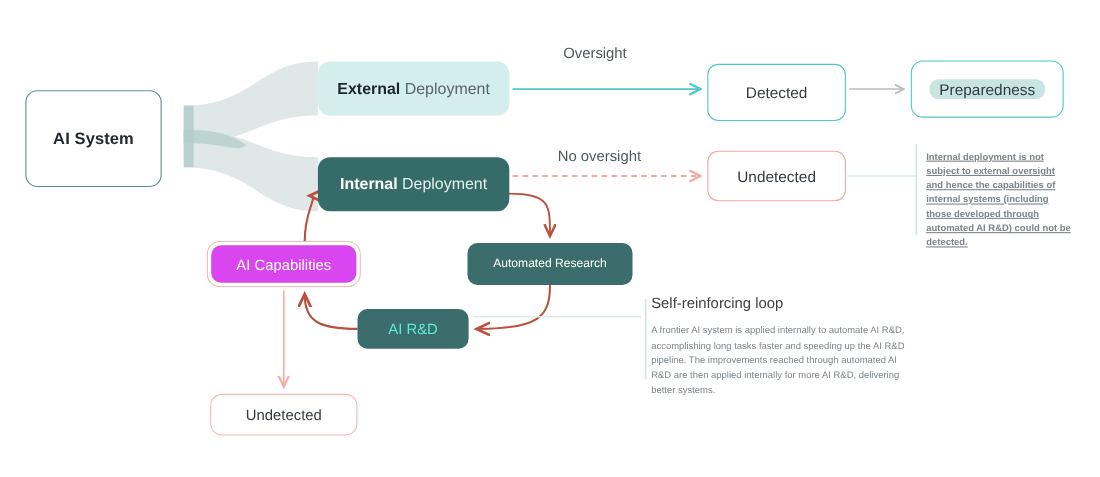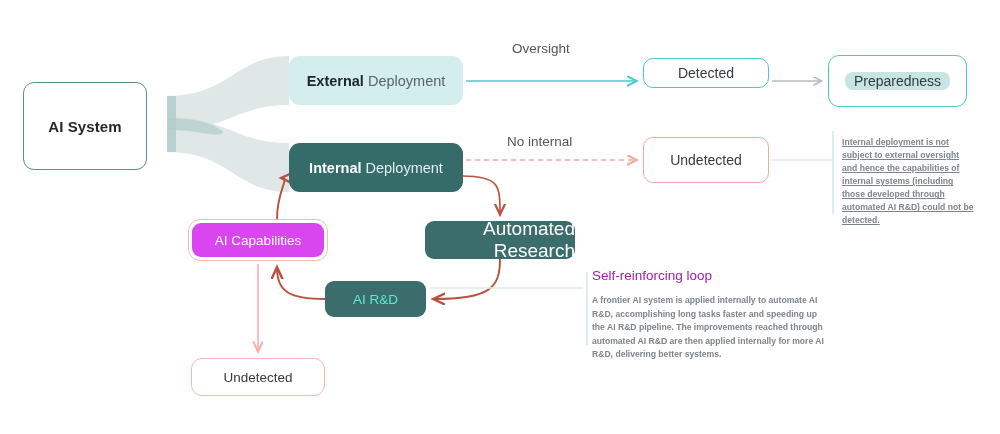--- a/index.html
+++ b/index.html
@@ -18,21 +18,21 @@
   
   .n-external{left:289px;top:56px;width:174px;height:49px;background:#d4eded;border-radius:11px;}
   .n-external .lbl{font-size:14.5px;color:#5b646b;}
   .n-external .lbl b{color:#1e252b;font-weight:bold;}
 
   .n-internal{left:289px;top:143px;width:174px;height:49px;background:#356b69;border-radius:11px;}
   .n-internal .lbl{font-size:14.5px;color:#e4efef;}
   .n-internal .lbl b{color:#ffffff;font-weight:bold;}
 
   
-  .n-detected{left:643px;top:58px;width:126px;height:30px;background:#fff;
+  .n-detected{left:643px;top:58px;width:126px;height:52px;background:#fff;
       border:1.6px solid #4ec8c8;border-radius:10px;}
   .n-detected .lbl{font-size:14px;color:#333a40;}
 
   .n-preparedness{left:828px;top:55px;width:139px;height:52px;border:1.8px solid #4ec8c8;
       border-radius:11px;padding:16px;background:#fff;}
   .n-preparedness .inner{width:100%;height:100%;background:#c9e5e3;border-radius:8px;
       display:flex;align-items:center;justify-content:center;}
   .n-preparedness .lbl{font-size:14px;color:#333a40;}
 
   
@@ -41,42 +41,42 @@
   .n-undetected-r .lbl{font-size:14px;color:#333a40;}
 
   
   .n-capabilities{left:188px;top:219px;width:140px;height:42px;border:1.6px solid #f6b8b0;
       border-radius:12px;padding:3px;background:#fff;}
   .n-capabilities .inner{width:100%;height:100%;background:#d946ef;border-radius:9px;
       display:flex;align-items:center;justify-content:center;}
   .n-capabilities .lbl{font-size:13.5px;color:#ffffff;}
 
   .n-autoresearch{left:425px;top:221px;width:150px;height:38px;background:#3a6d6b;border-radius:9px;}
-  .n-autoresearch .lbl{font-size:19px;color:#ffffff;}
+  .n-autoresearch .lbl{font-size:11px;color:#ffffff;}
 
   .n-airnd{left:325px;top:281px;width:101px;height:36px;background:#3a6d6b;border-radius:9px;}
   .n-airnd .lbl{font-size:13.5px;color:#5eead4;}
 
   .n-undetected-b{left:191px;top:358px;width:134px;height:38px;background:#fff;
       border:1.6px solid #f6b8b0;border-radius:11px;}
   .n-undetected-b .lbl{font-size:13.5px;color:#333a40;}
 
   
   .edge-label{position:absolute;font-size:13.5px;color:#4f575e;white-space:nowrap;}
   .el-oversight{left:512px;top:41px;}
   .el-nooversight{left:507px;top:134px;}
 
   
   .annot{position:absolute;}
   .annot-note{left:842px;top:136px;width:132px;}
   .annot-note .body{font-size:8.6px;line-height:1.52;color:#7d858c;font-weight:bold;text-decoration:underline;}
 
   .annot-loop{left:592px;top:268px;width:238px;}
-  .annot-loop .title{font-size:13.5px;color:#a21caf;margin:0 0 11px 0;}
-  .annot-loop .body{font-size:8.6px;line-height:1.58;color:#7d858c;font-weight:bold;}
+  .annot-loop .title{font-size:13.5px;color:#404040;margin:0 0 11px 0;}
+  .annot-loop .body{font-size:8.6px;line-height:1.58;color:#7d858c;font-weight:normal;}
 </style>
 </head>
 <body>
 
 <div id="canvas">
 
   <svg id="links" viewBox="0 0 1000 434">
     <defs>
       <marker id="ar-cyan" markerWidth="7" markerHeight="7" refX="5.5" refY="3" orient="auto">
         <path d="M0,0 L6,3 L0,6" fill="none" stroke="#4ec8c8" stroke-width="1.2"></path>
@@ -163,21 +163,21 @@
 
   <div class="node n-airnd">
     <span class="lbl">AI R&amp;D</span>
   </div>
 
   <div class="node n-undetected-b">
     <span class="lbl">Undetected</span>
   </div>
 
   <div class="edge-label el-oversight">Oversight</div>
-  <div class="edge-label el-nooversight">No internal</div>
+  <div class="edge-label el-nooversight">No oversight</div>
 
   <div class="annot annot-note">
     <div class="body">Internal deployment is not subject to external oversight and hence the capabilities of internal systems (including those developed through automated AI R&amp;D) could not be detected.</div>
   </div>
 
   <div class="annot annot-loop">
     <div class="title">Self-reinforcing loop</div>
     <div class="body">A frontier AI system is applied internally to automate AI R&amp;D, accomplishing long tasks faster and speeding up the AI R&amp;D pipeline. The improvements reached through automated AI R&amp;D are then applied internally for more AI R&amp;D, delivering better systems.</div>
   </div>
 

